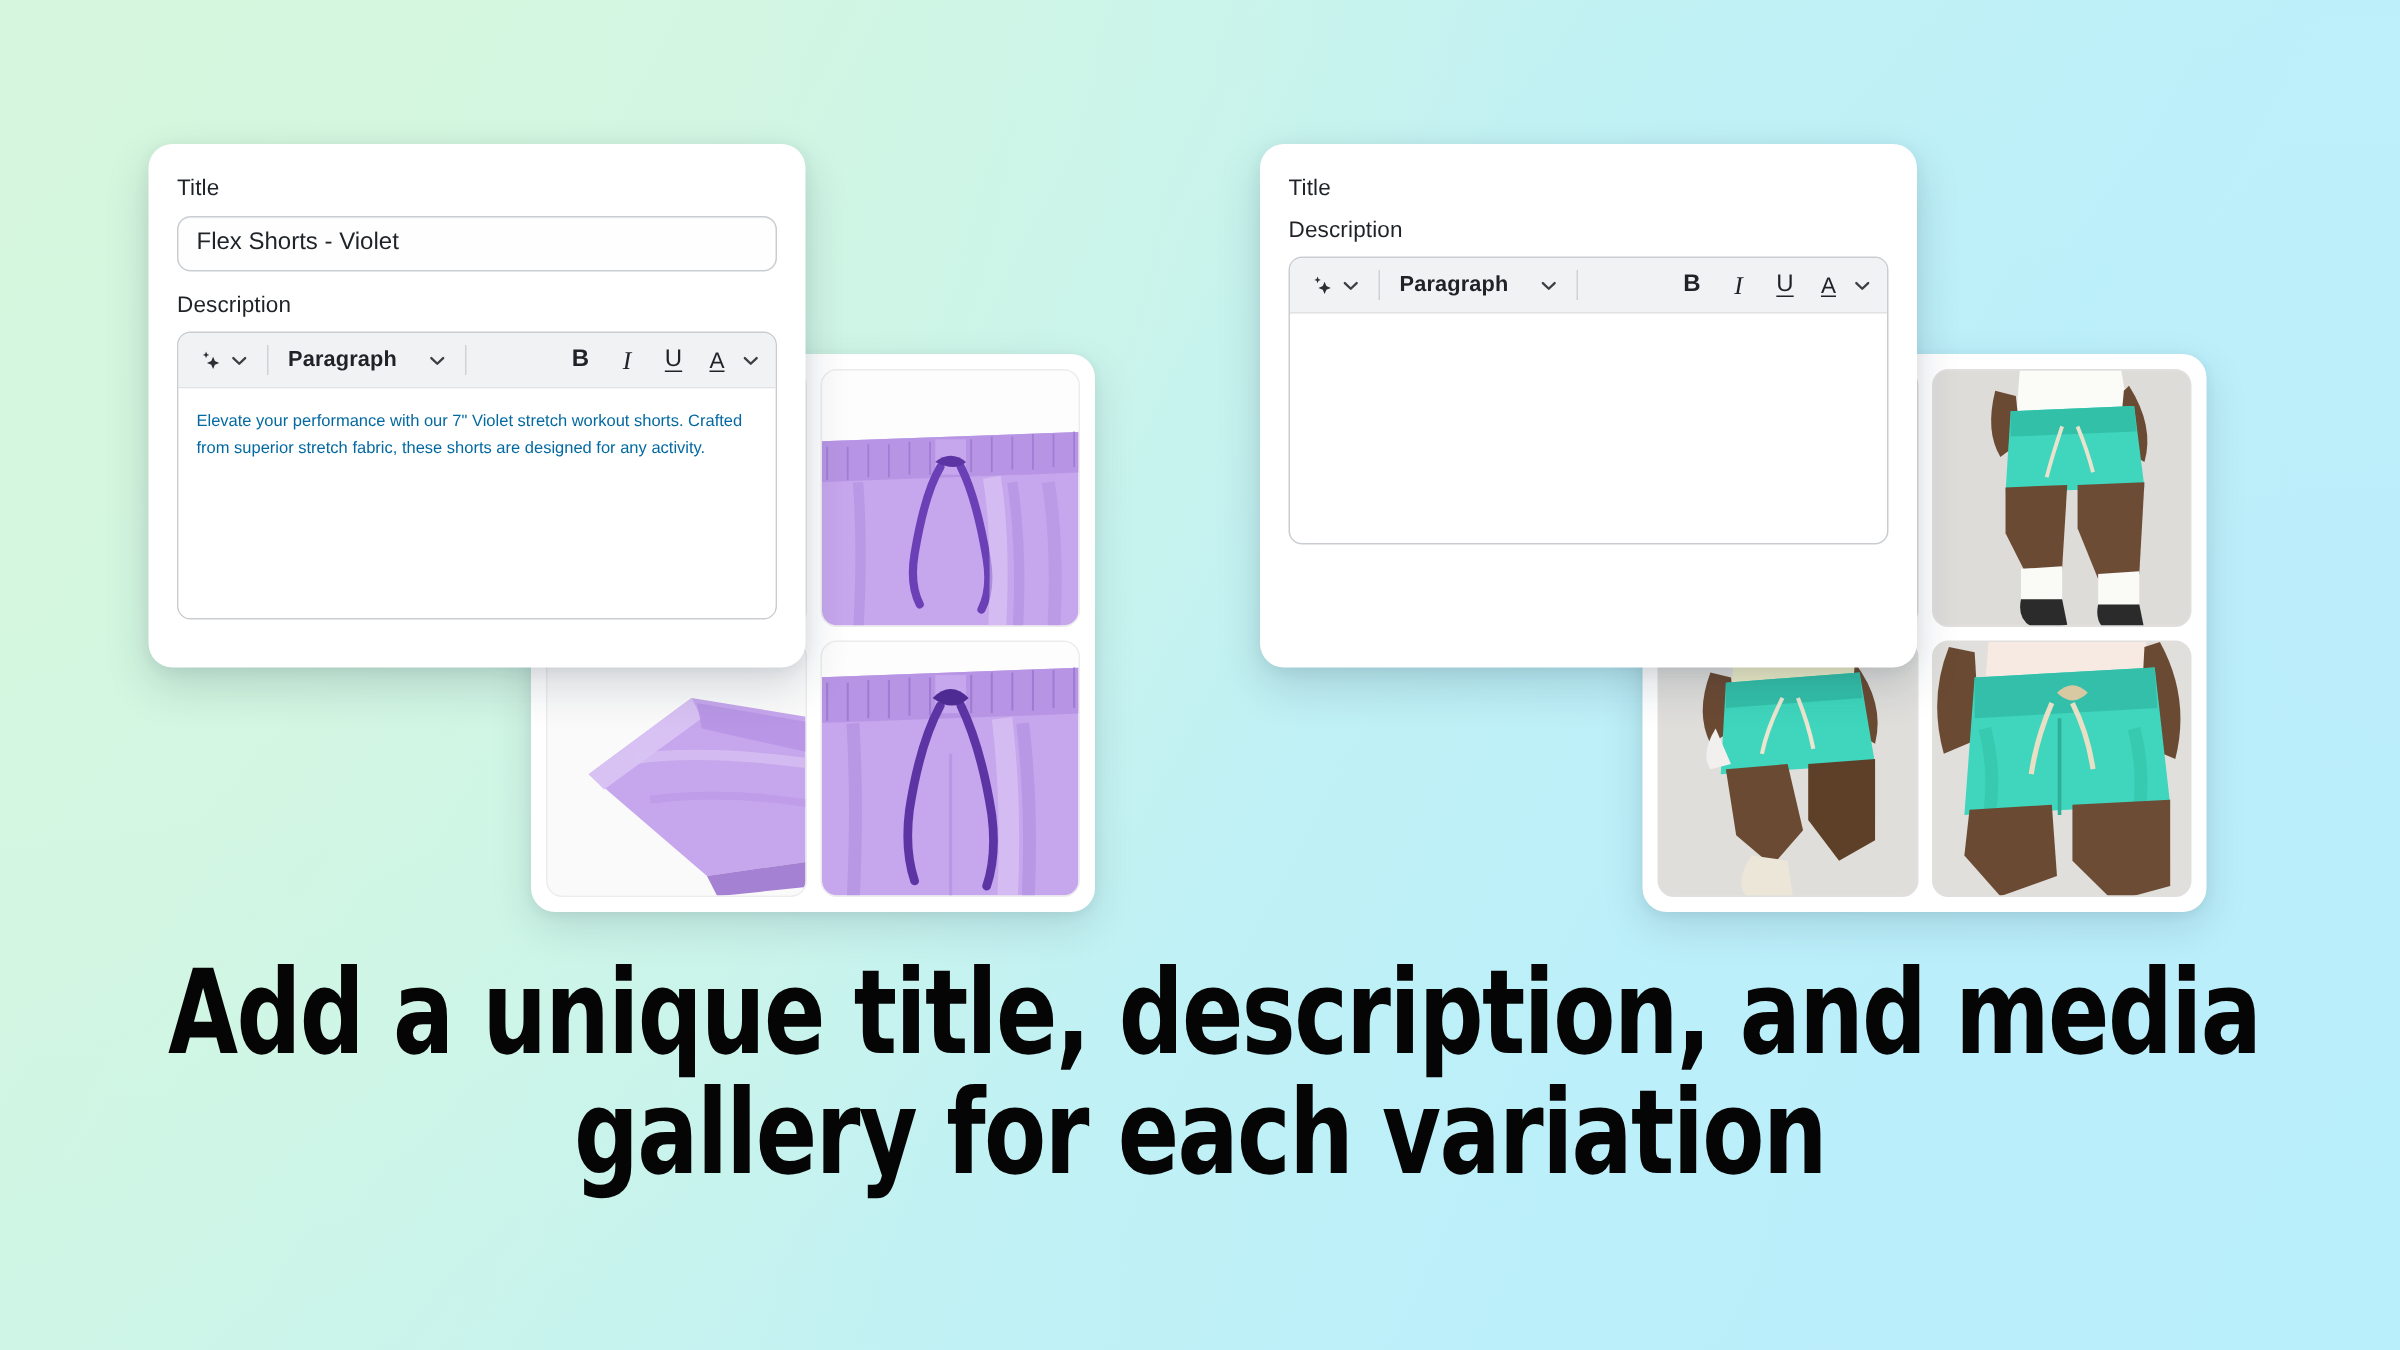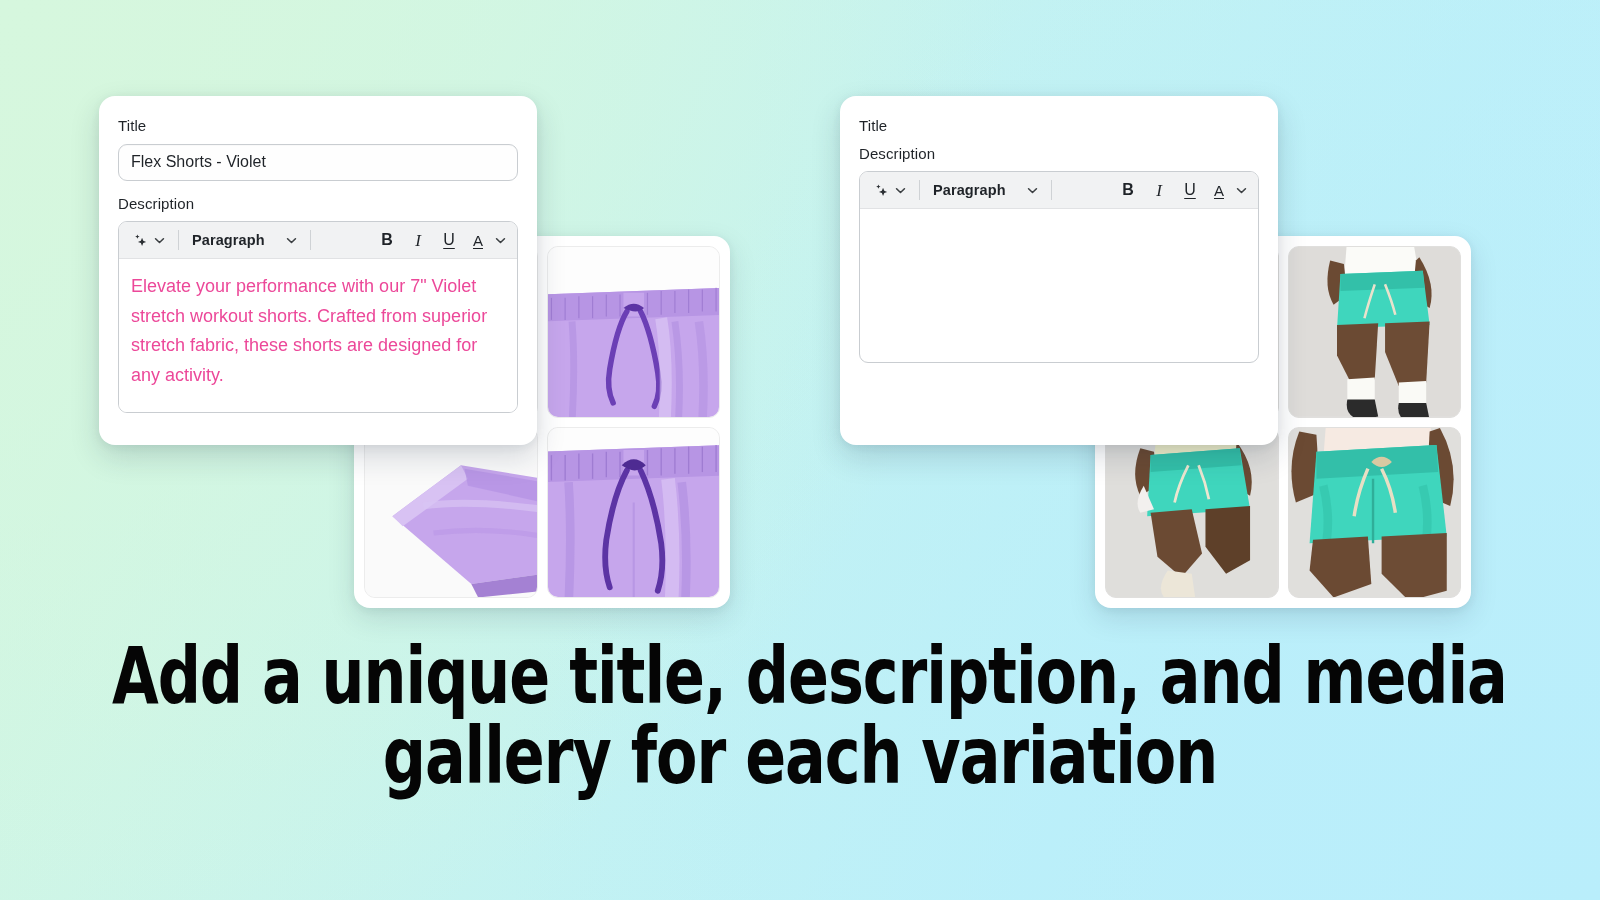--- a/index.html
+++ b/index.html
@@ -153,23 +153,23 @@
   .fmt.i { font-style: italic; font-family: "Liberation Serif", serif; font-size: 17px; }
   .fmt.u { text-decoration: underline; text-underline-offset: 3px; }
   .fmt-a { display: flex; flex-direction: column; align-items: center; width: 20px; gap: 1px; }
   .fmt-a .glyph { font-size: 15px; color: #1f2328; line-height: 1;
                   text-decoration: underline; text-underline-offset: 2px; }
 
   .group-right { display: flex; align-items: center; gap: 7px; margin-left: auto; padding-right: 2px; }
 
   .editor-body {
     padding: 13px 12px 12px 12px;
-    font-size: 18px;
+    font-size: 11px;
     line-height: 1.64;
-    color: #ec4899;
+    color: #0369a1;
     flex: 1;
     background: #fff;
   }
 
   
   .headline {
     position: absolute;
     left: 0; right: 0;
     top: 636px;
     text-align: center;

